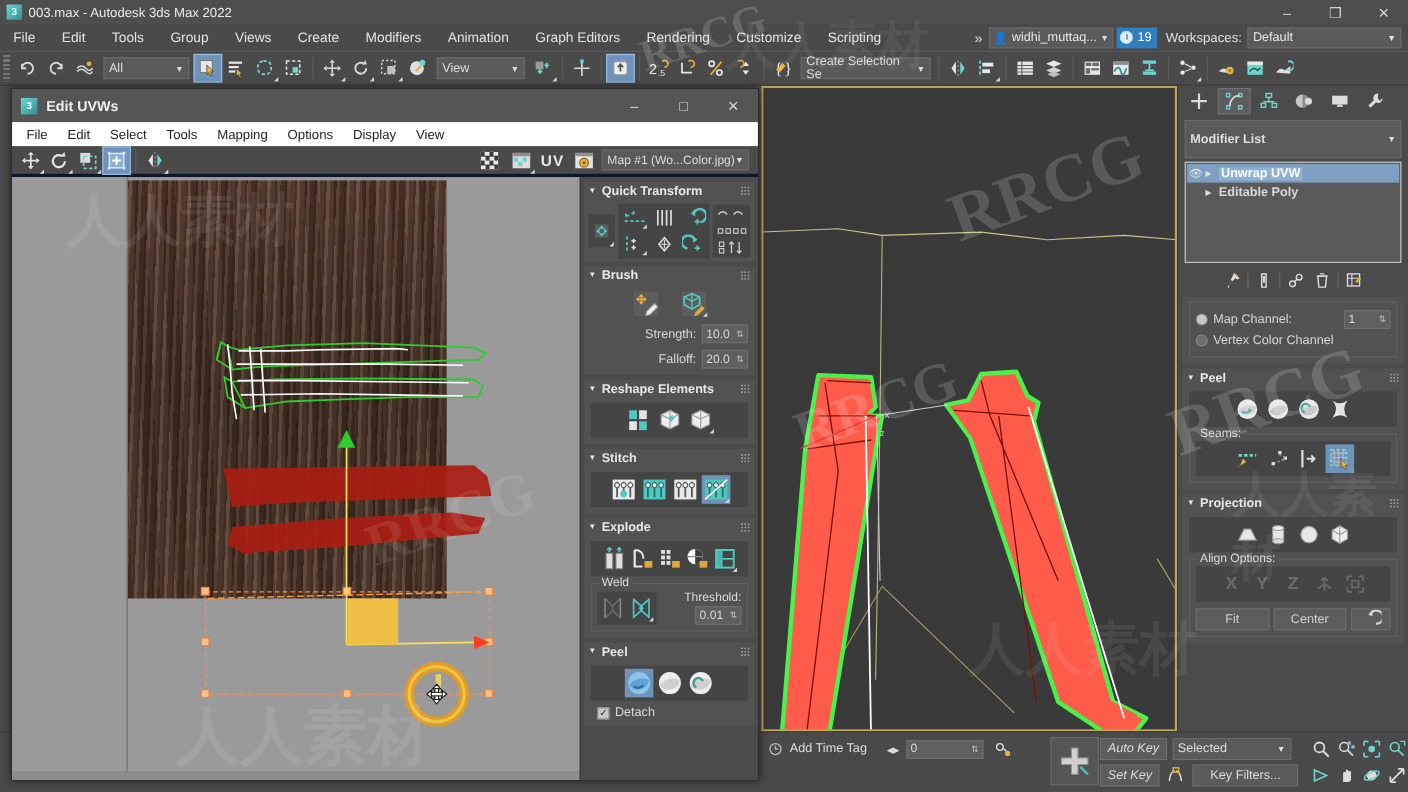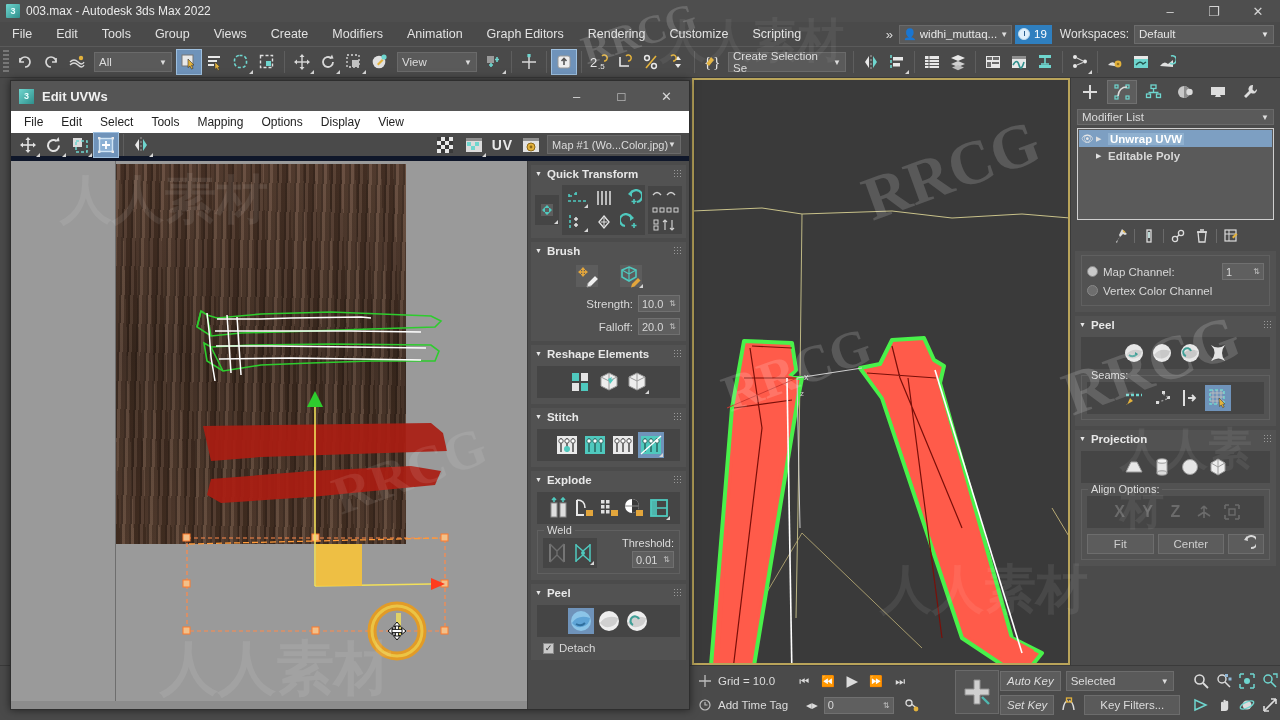--- a/index.html
+++ b/index.html
@@ -99,22 +99,22 @@
   .cp-tab.act{ background:#5d5d5d; border:1px solid #707070;}
   .cp-name{
     margin:2px 6px; display:flex; align-items:center; gap:4px;
   }
   .cp-name .nf{
     flex:1;height:19px;background:#5a5a5a;border:1px solid #6a6a6a;
     display:flex;align-items:center;padding:0 4px;font-size:11.5px;color:#e5e5e5;
   }
   .cp-name .sw{width:22px;height:19px;background:#000;border:1px solid #6a6a6a;}
   .cp-modlist{
-    margin:3px 6px;height:16px;background:#5a5a5a;border:1px solid #6a6a6a;
-    display:flex;align-items:center;padding:0 4px;font-size:11.5px;color:#dcdcdc;
+    margin:3px 6px;height:35px;background:#5a5a5a;border:1px solid #6a6a6a;
+    display:flex;align-items:center;padding:0 4px;font-size:11.5px;color:#dcdcdc;font-weight:bold;
   }
   .cp-modlist .ucaret{margin-left:auto;font-size:8px;}
   .cp-stack{
     margin:3px 6px;height:92px;background:#5a5a5a;border:1px solid #cfcfcf;
     padding:1px; overflow:hidden;
   }
   .stk-row{ display:flex;align-items:center;height:17px;padding:0 2px;gap:3px;font-size:11.5px;}
   .stk-row.sel{ background:#7d9fc2; color:#fff;}
   .stk-row .eye{ width:12px;font-size:10px;color:#e8e8e8;}
   .stk-row .tri{ width:9px;font-size:7px;color:#e0e0e0;}
@@ -203,21 +203,21 @@
     color:#eaffff;font-size:9px;font-weight:bold;
     display:flex;align-items:center;justify-content:center;
   }
   .uvw-title .tx{ font-size:13px; font-weight:bold; color:#f0f0f0;}
   .uvw-wb{ margin-left:auto; display:flex;}
   .uvw-wb .b{ width:45px;height:30px;display:flex;align-items:center;justify-content:center;color:#d8d8d8;font-size:13px;}
   .uvw-menu{ height:22px;background:#ffffff;display:flex;align-items:center;padding-left:4px;}
   .uvw-menu .mi{ padding:0 9px;height:22px;line-height:22px;font-size:12px;color:#222;}
   .uvw-tb{
     height:28px;background:#4a4a4a;display:flex;align-items:center;padding:0 4px;
-    border-bottom:5px solid #0f172a;
+    border-bottom:3px solid #0f172a;
   }
   .uvw-body{ position:absolute; left:0; top:80px; right:0; bottom:0; }
 
   .uvw-canvas{
     position:absolute; left:0; top:0; width:518px; bottom:0;
     background:#9a9a9a; overflow:hidden;
   }
   .uvw-right{
     position:absolute; right:0; top:0; width:162px; bottom:0;
     background:#4b4b4b; border-left:1px solid #3c3c3c; overflow:hidden;
@@ -824,35 +824,20 @@
                 </svg>
             </div>
           </div>
         </div>
       </div>
     </div>
   </div>
 
   <div class="bottom">
     <div class="bot-mid">
-      <div class="bot-line">
-        <span style="width:14px;display:inline-flex;justify-content:center;">
-          <svg width="12" height="12" viewBox="0 0 12 12">
-              <path d="M6 0 v12 M0 6 h12" stroke="#bdbdbd" stroke-width="1.3"></path>
-            </svg>
-        </span>
-        <span>Grid = 10.0</span>
-        <span class="playbtns">
-          <span class="pbtn-s">⏮</span>
-          <span class="pbtn-s">⏪</span>
-          <span class="pbtn-s" style="font-size:15px">▶</span>
-          <span class="pbtn-s">⏩</span>
-          <span class="pbtn-s">⏭</span>
-        </span>
-      </div>
       <div class="bot-line">
         <span style="width:14px;display:inline-flex;justify-content:center;">
           <svg width="12" height="12" viewBox="0 0 12 12">
               <circle cx="6" cy="6" r="5" fill="none" stroke="#bdbdbd" stroke-width="1.2"></circle>
               <path d="M6 3 v3 h2.5" fill="none" stroke="#bdbdbd" stroke-width="1.2"></path>
             </svg>
         </span>
         <span>Add Time Tag</span>
         <span style="margin-left:12px;color:#dcdcdc">◂▸</span>
         <span class="framefield">

